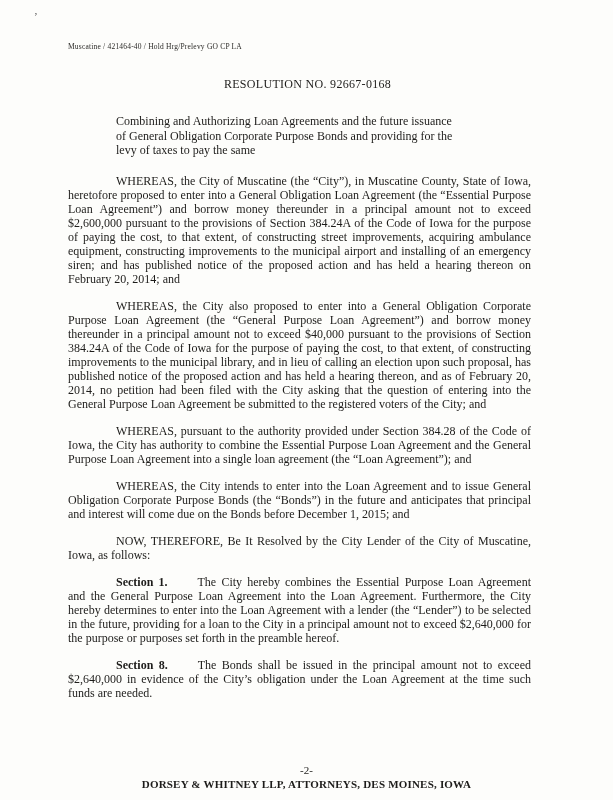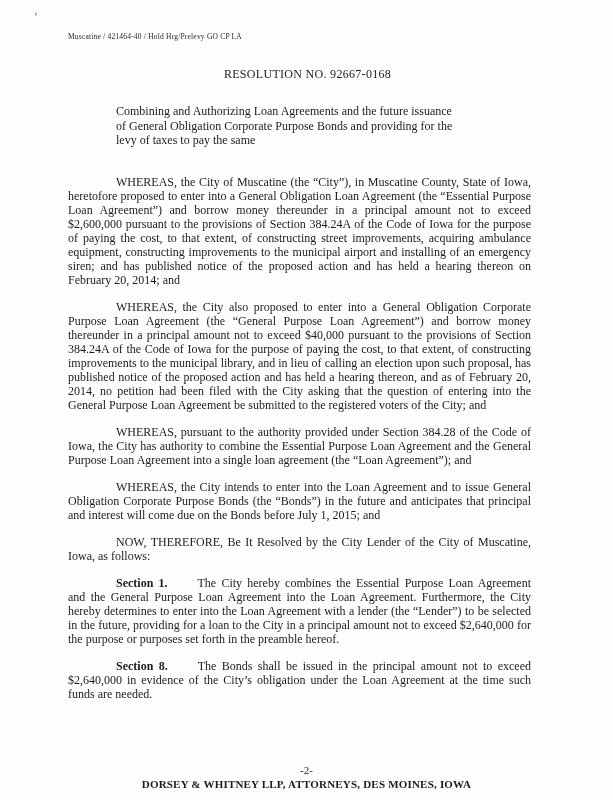--- a/index.html
+++ b/index.html
@@ -23,33 +23,33 @@
     position: absolute;
     left: 34px;
     top: 10px;
     font-size: 11px;
     color: #4a4a4a;
   }
   .header-note {
     font-size: 7.5px;
     letter-spacing: 0.2px;
     color: #2a2926;
-    margin-top: 2px;
+    margin-top: 12px;
   }
   .title {
     font-size: 12px;
     font-weight: normal;
     text-align: center;
     letter-spacing: 0.3px;
     margin: 26px 0 22px 0;
   }
   .subject {
     font-size: 12px;
     line-height: 14.5px;
-    margin: 0 90px 27px 48px;
+    margin: 0 90px 16px 48px;
     text-align: left;
   }
   .para {
     font-size: 12px;
     line-height: 14px;
     text-align: justify;
     text-indent: 48px;
     margin: 0 16px 13px 0;
   }
   .sec-label {
@@ -86,21 +86,21 @@
   <h1 class="title">RESOLUTION NO. 92667-0168</h1>
 
   <div class="subject">Combining and Authorizing Loan Agreements and the future issuance of General Obligation Corporate Purpose Bonds and providing for the levy of taxes to pay the same</div>
 
   <p class="para">WHEREAS, the City of Muscatine (the “City”), in Muscatine County, State of Iowa, heretofore proposed to enter into a General Obligation Loan Agreement (the “Essential Purpose Loan Agreement”) and borrow money thereunder in a principal amount not to exceed $2,600,000 pursuant to the provisions of Section 384.24A of the Code of Iowa for the purpose of paying the cost, to that extent, of constructing street improvements, acquiring ambulance equipment, constructing improvements to the municipal airport and installing of an emergency siren; and has published notice of the proposed action and has held a hearing thereon on February 20, 2014; and</p>
 
   <p class="para">WHEREAS, the City also proposed to enter into a General Obligation Corporate Purpose Loan Agreement (the “General Purpose Loan Agreement”) and borrow money thereunder in a principal amount not to exceed $40,000 pursuant to the provisions of Section 384.24A of the Code of Iowa for the purpose of paying the cost, to that extent, of constructing improvements to the municipal library, and in lieu of calling an election upon such proposal, has published notice of the proposed action and has held a hearing thereon, and as of February 20, 2014, no petition had been filed with the City asking that the question of entering into the General Purpose Loan Agreement be submitted to the registered voters of the City; and</p>
 
   <p class="para">WHEREAS, pursuant to the authority provided under Section 384.28 of the Code of Iowa, the City has authority to combine the Essential Purpose Loan Agreement and the General Purpose Loan Agreement into a single loan agreement (the “Loan Agreement”); and</p>
 
-  <p class="para">WHEREAS, the City intends to enter into the Loan Agreement and to issue General Obligation Corporate Purpose Bonds (the “Bonds”) in the future and anticipates that principal and interest will come due on the Bonds before July 1, 2015; and</p>
+  <p class="para">WHEREAS, the City intends to enter into the Loan Agreement and to issue General Obligation Corporate Purpose Bonds (the “Bonds”) in the future and anticipates that principal and interest will come due on the Bonds before December 1, 2015; and</p>
 
 
   <p class="para">NOW, THEREFORE, Be It Resolved by the City Lender of the City of Muscatine, Iowa, as follows:</p>
 
   <p class="para">
     <span class="sec-label">Section 1.</span><span>The City hereby combines the Essential Purpose Loan Agreement and the General Purpose Loan Agreement into the Loan Agreement.  Furthermore, the City hereby determines to enter into the Loan Agreement with a lender (the “Lender”) to be selected in the future, providing for a loan to the City in a principal amount not to exceed $2,640,000 for the purpose or purposes set forth in the preamble hereof.</span>
   </p>
 
   <p class="para">
     <span class="sec-label">Section 8.</span><span>The Bonds shall be issued in the principal amount not to exceed $2,640,000 in evidence of the City’s obligation under the Loan Agreement at the time such funds are needed.</span>

